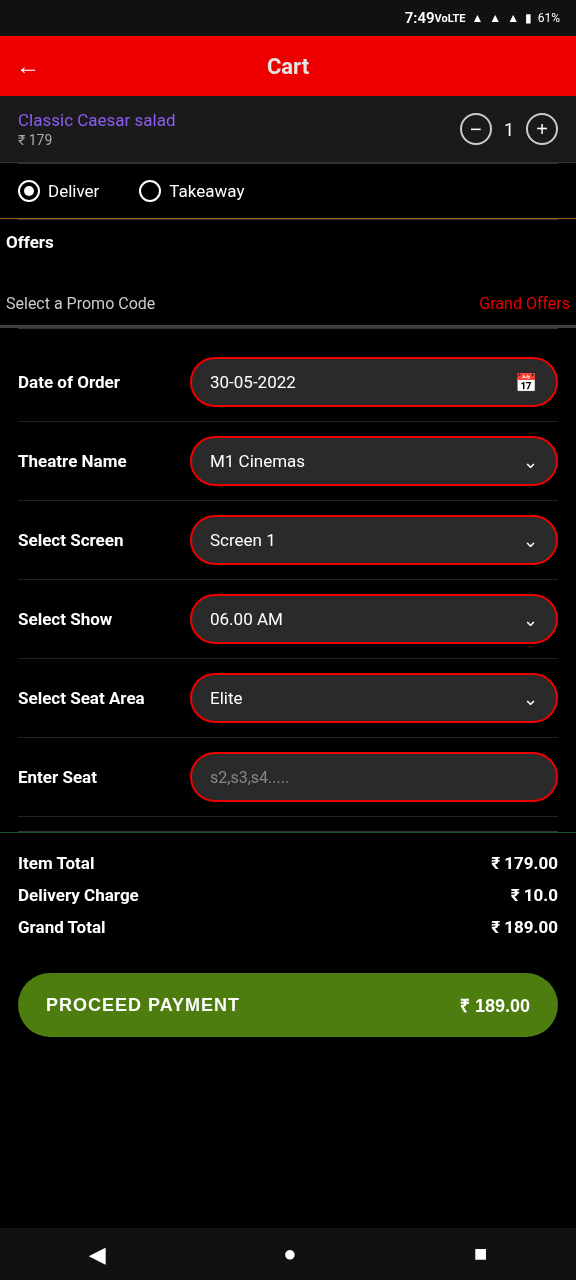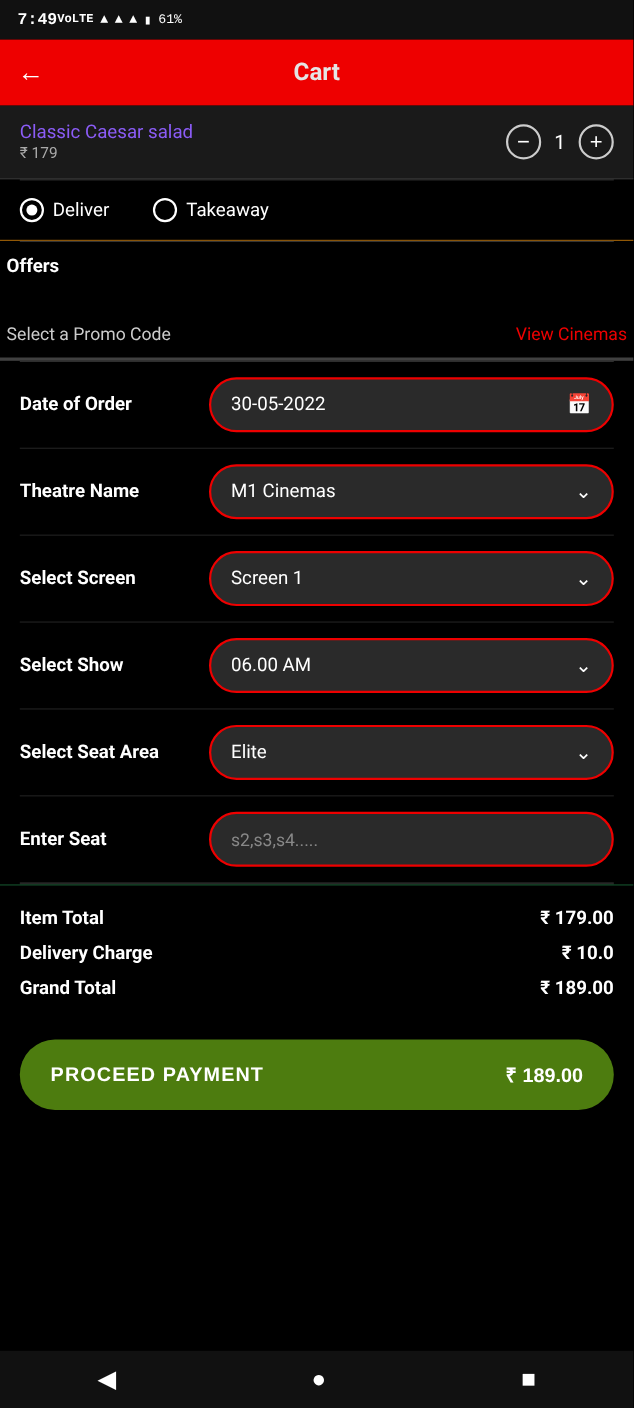--- a/index.html
+++ b/index.html
@@ -11,25 +11,24 @@
       width: 576px;
       min-height: 1280px;
       display: flex;
       flex-direction: column;
     }
 
     
     .status-bar {
       background: #111;
       display: flex;
-      justify-content: flex-start;
+      justify-content: flex-end;
       align-items: center;
       padding: 6px 16px;
       height: 36px;
-      font-family: Liberation Mono, monospace;
     }
     .status-time {
       font-size: 15px;
       font-weight: 600;
       color: #fff;
     }
     .status-icons {
       display: flex;
       align-items: center;
       gap: 6px;
@@ -159,21 +158,21 @@
       color: #ccc;
     }
     .view-offers {
       font-size: 16px;
       color: #e00;
       cursor: pointer;
     }
 
     
     .form-section {
-      padding: 0 18px;
+      padding: 14px 18px;
     }
     .form-row {
       display: flex;
       align-items: center;
       justify-content: space-between;
       padding: 14px 0;
       border-bottom: 1px solid #222;
     }
     .form-label {
       font-size: 17px;
@@ -323,21 +322,21 @@
     <span class="radio-label">Takeaway</span>
   </div>
 </div>
 
 <div class="divider"></div>
 
 <div class="offers-section">
   <div class="offers-title">Offers</div>
   <div class="offers-row">
     <span class="promo-label">Select a Promo Code</span>
-    <span class="view-offers">View Cinemas</span>
+    <span class="view-offers">Grand Offers</span>
   </div>
 </div>
 
 <div class="divider"></div>
 
 <div class="form-section">
 
   <div class="form-row">
     <span class="form-label">Date of Order</span>
     <div class="form-input">

